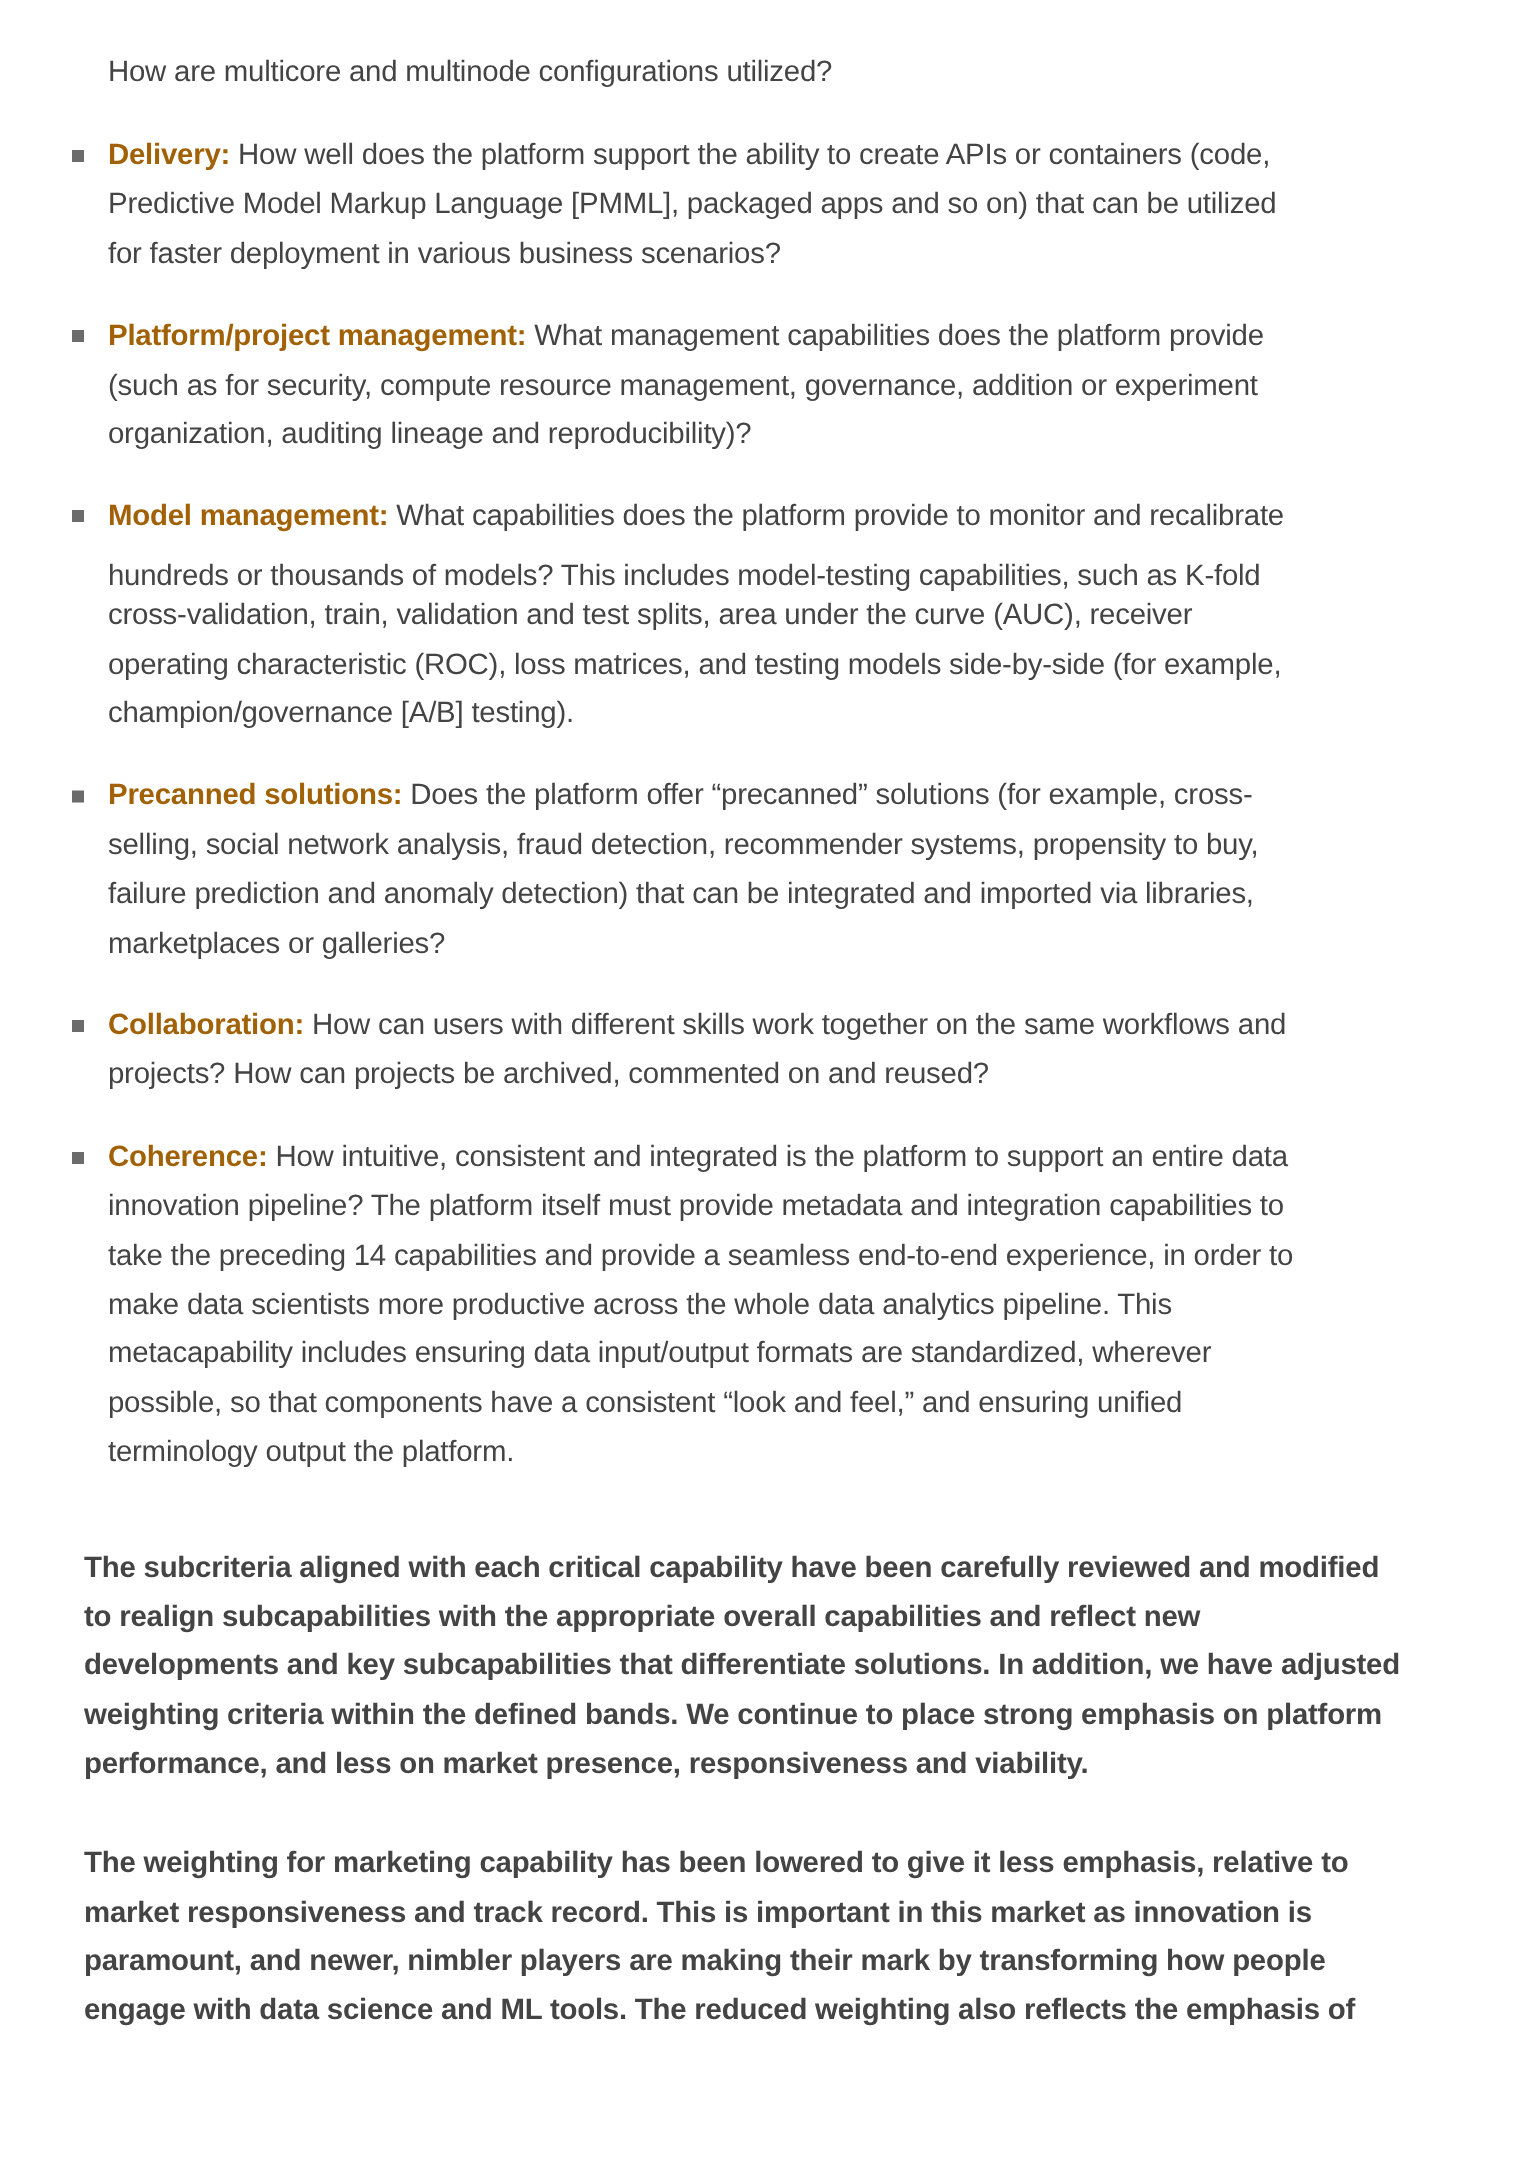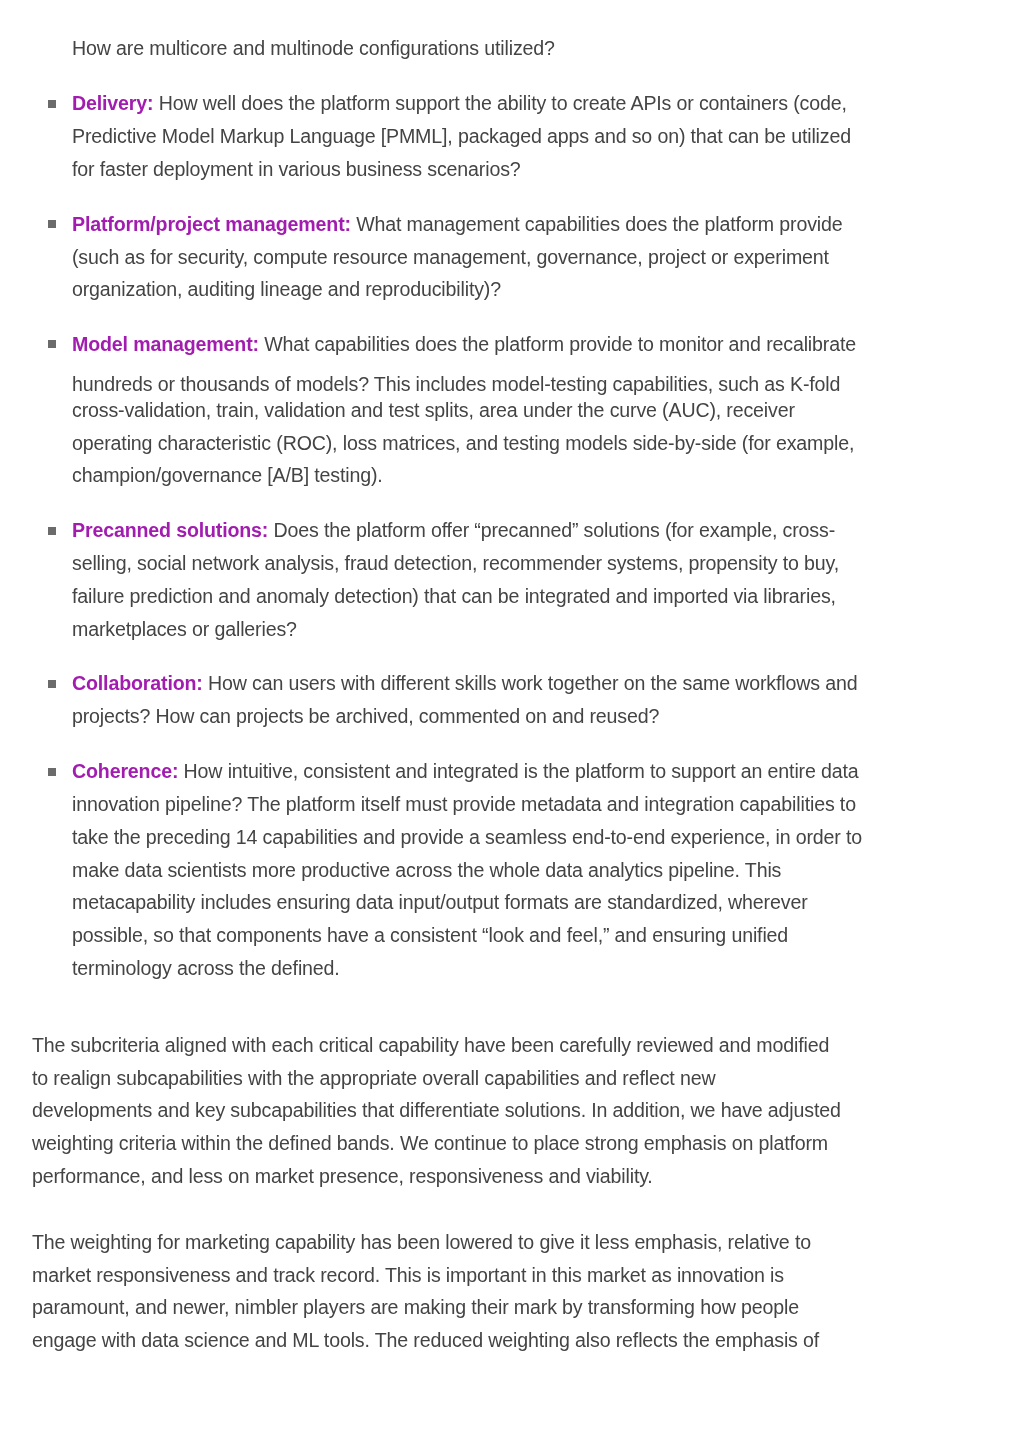--- a/index.html
+++ b/index.html
@@ -22,51 +22,51 @@
     left: 0;
     top: 0;
     width: 1019px;
   }
   .line {
     position: absolute;
     white-space: nowrap;
     line-height: 24px;
   }
   .cont-line { left: 72px; }
-  .para-line { left: 32px; }
+  .para-line { left: 56px; font-weight: bold; }
   .bullet {
     position: absolute;
     left: 48px;
     width: 8px;
     height: 8px;
     background: #6b6b6b;
   }
   .term {
-    color: #a21caf;
+    color: #a16207;
     font-weight: bold;
   }
 </style>
 </head>
 <body>
 
 <div class="doc">
 
   <div class="line cont-line" style="top:36px">How are multicore and multinode configurations utilized?</div>
 
   <div>
     <span class="bullet" style="top:100px"></span>
     <div class="line cont-line" style="top:91px"><span class="term">Delivery:</span><span> How well does the platform support the ability to create APIs or containers (code,</span></div>
     <div class="line cont-line" style="top:124px">Predictive Model Markup Language [PMML], packaged apps and so on) that can be utilized</div>
     <div class="line cont-line" style="top:157px">for faster deployment in various business scenarios?</div>
   </div>
 
   <div>
     <span class="bullet" style="top:220px"></span>
     <div class="line cont-line" style="top:212px"><span class="term">Platform/project management:</span><span> What management capabilities does the platform provide</span></div>
-    <div class="line cont-line" style="top:245px">(such as for security, compute resource management, governance, project or experiment</div>
+    <div class="line cont-line" style="top:245px">(such as for security, compute resource management, governance, addition or experiment</div>
     <div class="line cont-line" style="top:277px">organization, auditing lineage and reproducibility)?</div>
   </div>
 
   <div>
     <span class="bullet" style="top:340px"></span>
     <div class="line cont-line" style="top:332px"><span class="term">Model management:</span><span> What capabilities does the platform provide to monitor and recalibrate</span></div>
     <div class="line cont-line" style="top:372px">hundreds or thousands of models? This includes model-testing capabilities, such as K-fold</div>
     <div class="line cont-line" style="top:398px">cross-validation, train, validation and test splits, area under the curve (AUC), receiver</div>
     <div class="line cont-line" style="top:431px">operating characteristic (ROC), loss matrices, and testing models side-by-side (for example,</div>
     <div class="line cont-line" style="top:463px">champion/governance [A/B] testing).</div>
@@ -87,21 +87,21 @@
   </div>
 
   <div>
     <span class="bullet" style="top:768px"></span>
     <div class="line cont-line" style="top:759px"><span class="term">Coherence:</span><span> How intuitive, consistent and integrated is the platform to support an entire data</span></div>
     <div class="line cont-line" style="top:792px">innovation pipeline? The platform itself must provide metadata and integration capabilities to</div>
     <div class="line cont-line" style="top:825px">take the preceding 14 capabilities and provide a seamless end-to-end experience, in order to</div>
     <div class="line cont-line" style="top:858px">make data scientists more productive across the whole data analytics pipeline. This</div>
     <div class="line cont-line" style="top:890px">metacapability includes ensuring data input/output formats are standardized, wherever</div>
     <div class="line cont-line" style="top:923px">possible, so that components have a consistent “look and feel,” and ensuring unified</div>
-    <div class="line cont-line" style="top:956px">terminology across the defined.</div>
+    <div class="line cont-line" style="top:956px">terminology output the platform.</div>
   </div>
 
   <div>
     <div class="line para-line" style="top:1033px">The subcriteria aligned with each critical capability have been carefully reviewed and modified</div>
     <div class="line para-line" style="top:1066px">to realign subcapabilities with the appropriate overall capabilities and reflect new</div>
     <div class="line para-line" style="top:1098px">developments and key subcapabilities that differentiate solutions. In addition, we have adjusted</div>
     <div class="line para-line" style="top:1131px">weighting criteria within the defined bands. We continue to place strong emphasis on platform</div>
     <div class="line para-line" style="top:1164px">performance, and less on market presence, responsiveness and viability.</div>
   </div>
 

